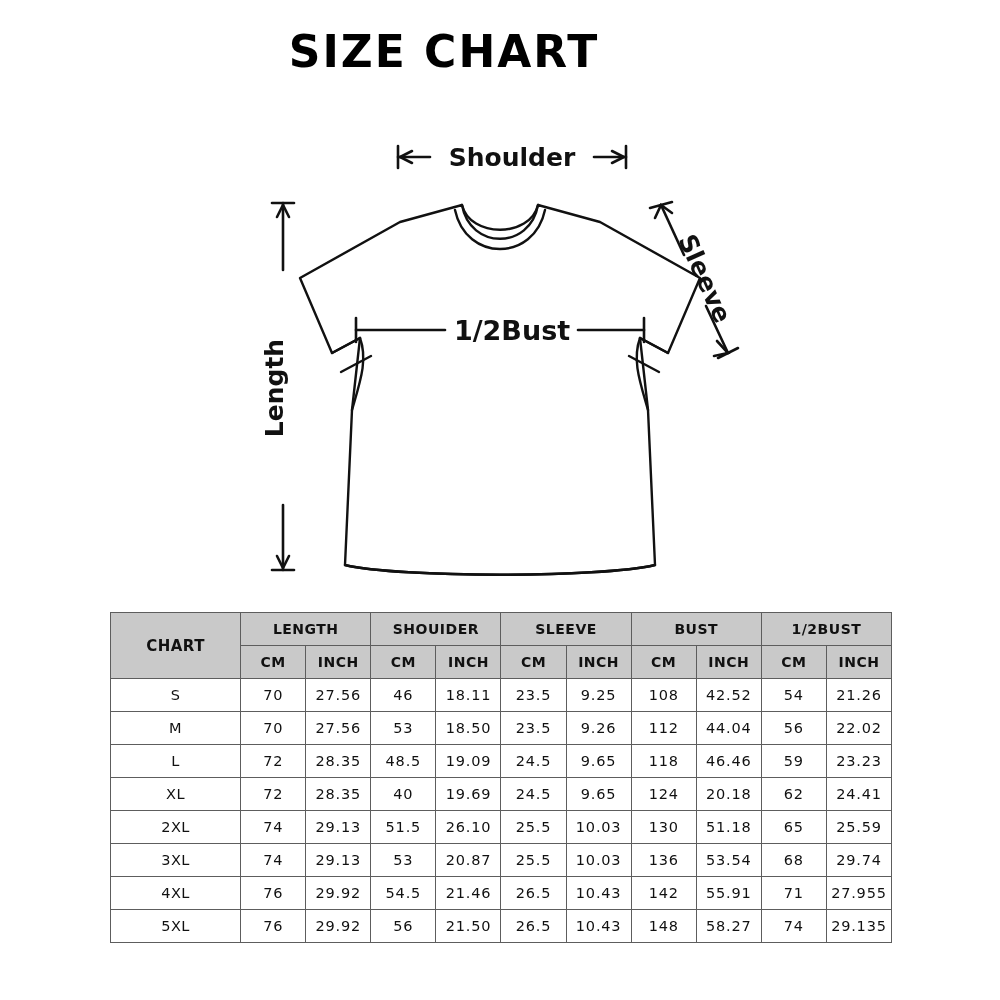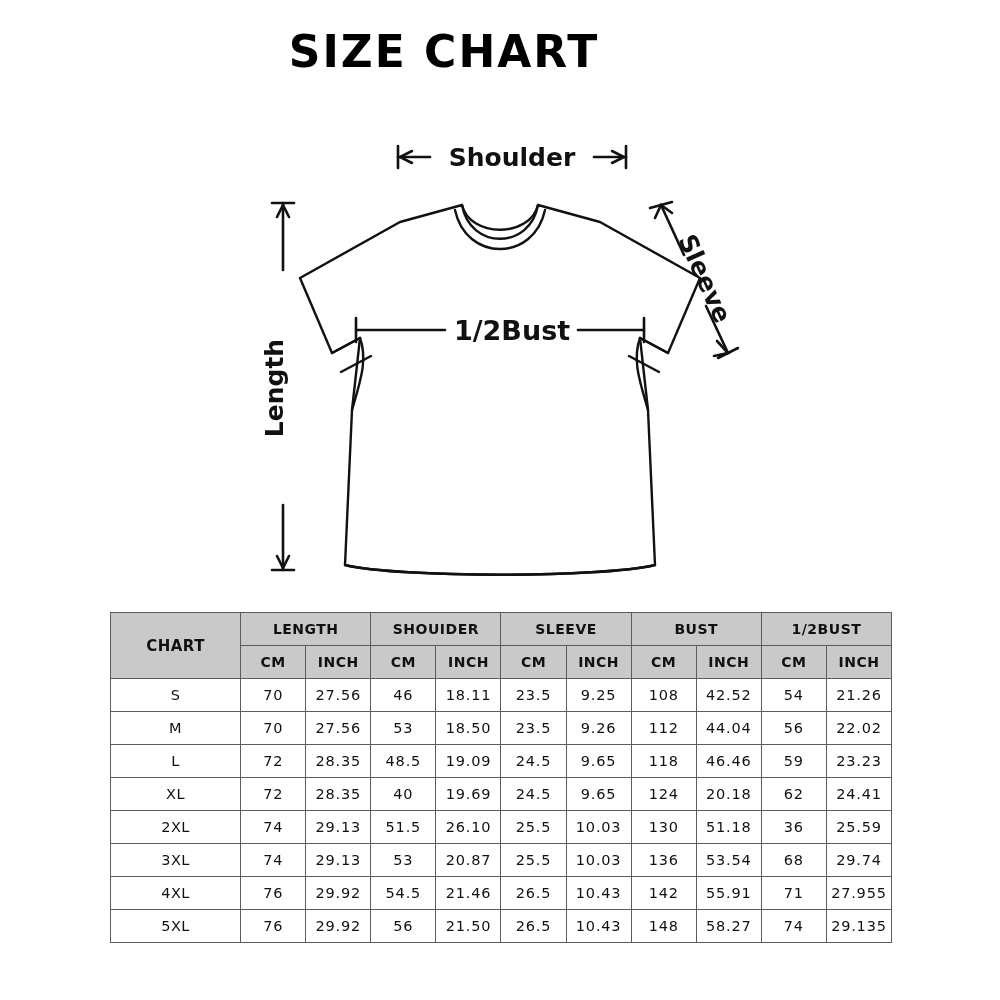--- a/index.html
+++ b/index.html
@@ -264,21 +264,21 @@
       <tr>
         <td class="size-cell">2XL</td>
         <td>74</td>
         <td>29.13</td>
         <td>51.5</td>
         <td>26.10</td>
         <td>25.5</td>
         <td>10.03</td>
         <td>130</td>
         <td>51.18</td>
-        <td>36</td>
+        <td>65</td>
         <td>25.59</td>
       </tr>
       <tr>
         <td class="size-cell">3XL</td>
         <td>74</td>
         <td>29.13</td>
         <td>53</td>
         <td>20.87</td>
         <td>25.5</td>
         <td>10.03</td>

